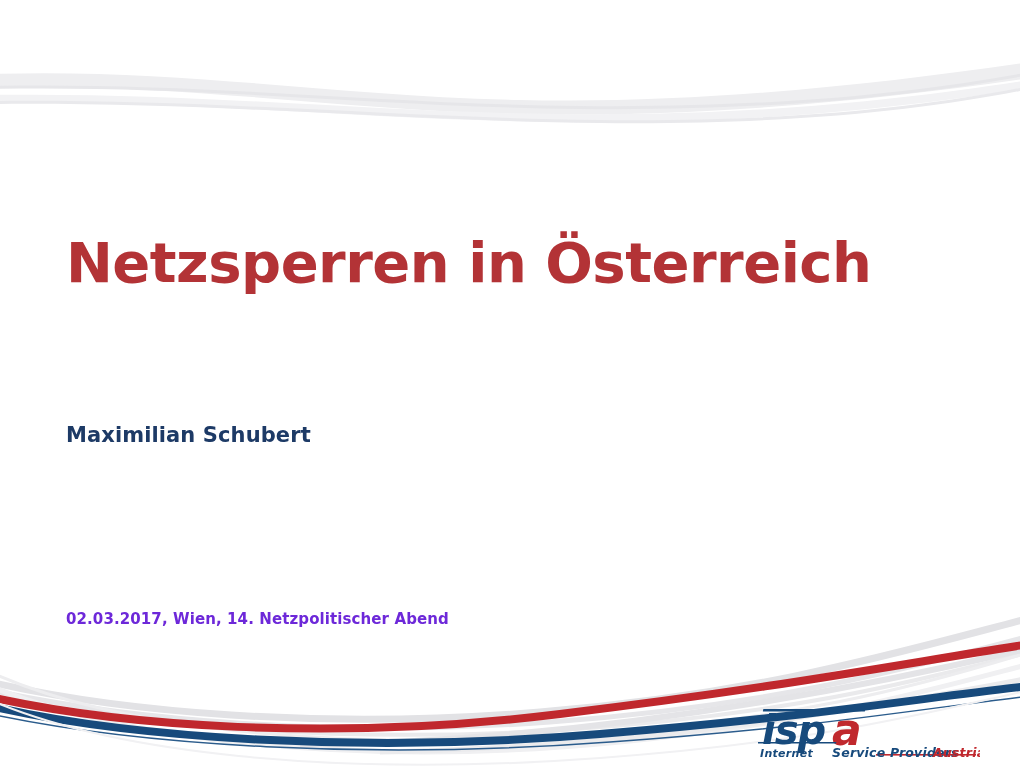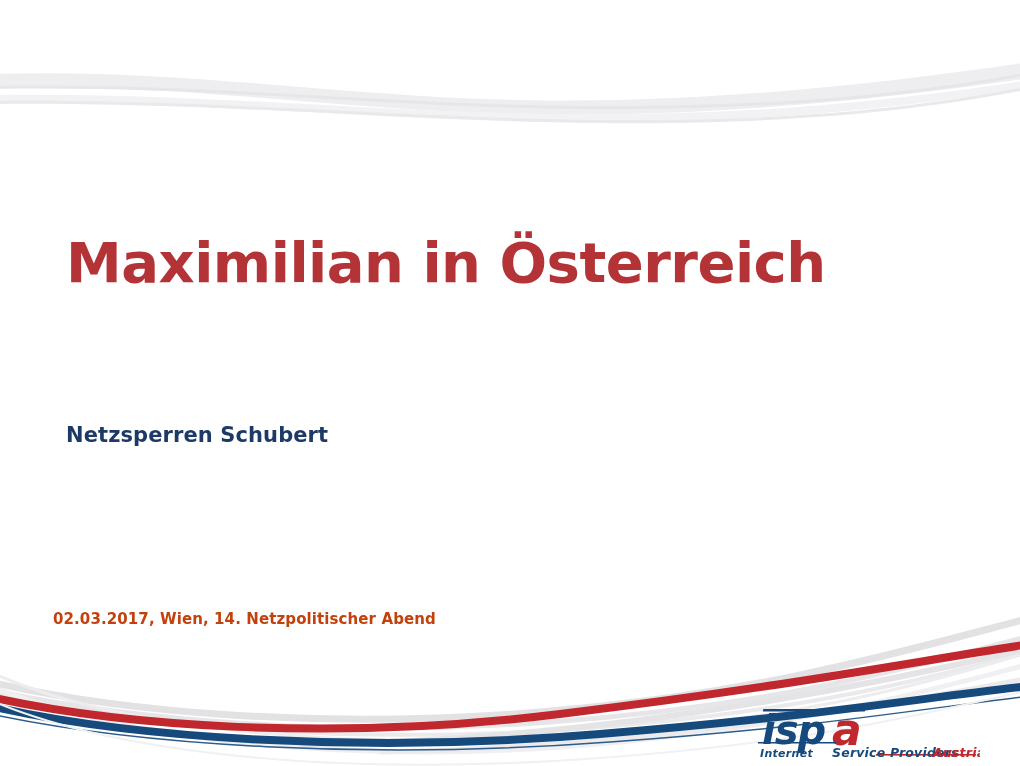--- a/index.html
+++ b/index.html
@@ -51,26 +51,26 @@
     left: 66px;
     top: 423px;
     font-size: 21px;
     font-weight: bold;
     letter-spacing: 0.1px;
     color: #1d3a66;
   }
 
   #date-text {
     position: absolute;
-    left: 53px;
+    left: 66px;
     top: 610px;
     font-size: 15px;
     font-weight: bold;
     letter-spacing: 0.1px;
-    color: #c2410c;
+    color: #6d28d9;
   }
 
   
   #ispa-logo {
     position: absolute;
     left: 758px;
     top: 706px;
     width: 222px;
     height: 54px;
     text-decoration: underline;
@@ -90,23 +90,23 @@
 
         <path d="M -10 95 C 200 92, 360 112, 560 114 C 760 116, 900 100, 1030 80 L 1030 88 C 900 108, 760 124, 560 122 C 360 120, 200 100, -10 103 Z" fill="#f2f2f4"></path>
 
         <path d="M -10 86 C 200 82, 380 104, 580 106 C 780 108, 920 92, 1030 72 L 1030 75 C 920 95, 780 111, 580 109 C 380 107, 200 85, -10 89 Z" fill="#e6e6e9"></path>
 
         <path d="M -10 101 C 220 99, 400 118, 600 120 C 800 122, 930 106, 1030 86 L 1030 89 C 930 109, 800 125, 600 123 C 400 121, 220 102, -10 104 Z" fill="#e9e9ec"></path>
       </g>
     </svg>
   </div>
 
-  <div id="title-text">Maximilian in Österreich</div>
+  <div id="title-text">Netzsperren in Österreich</div>
 
-  <div id="author-text">Netzsperren Schubert</div>
+  <div id="author-text">Maximilian Schubert</div>
 
   <div id="date-text">02.03.2017, Wien, 14. Netzpolitischer Abend</div>
 
   <div class="wave-layer">
     <svg width="1020" height="766" viewBox="0 0 1020 766" xmlns="http://www.w3.org/2000/svg">
       <g fill="none" stroke-linecap="butt">
 
         <path d="M -10 682 C 120 712, 320 730, 540 712 C 760 694, 900 652, 1030 618" stroke="#e2e2e5" stroke-width="7"></path>
         <path d="M -10 690 C 130 720, 330 738, 550 722 C 770 706, 910 668, 1030 636" stroke="#e6e6e9" stroke-width="5"></path>
         <path d="M -10 697 C 140 726, 340 744, 560 730 C 780 716, 915 682, 1030 652" stroke="#eaeaec" stroke-width="4"></path>

